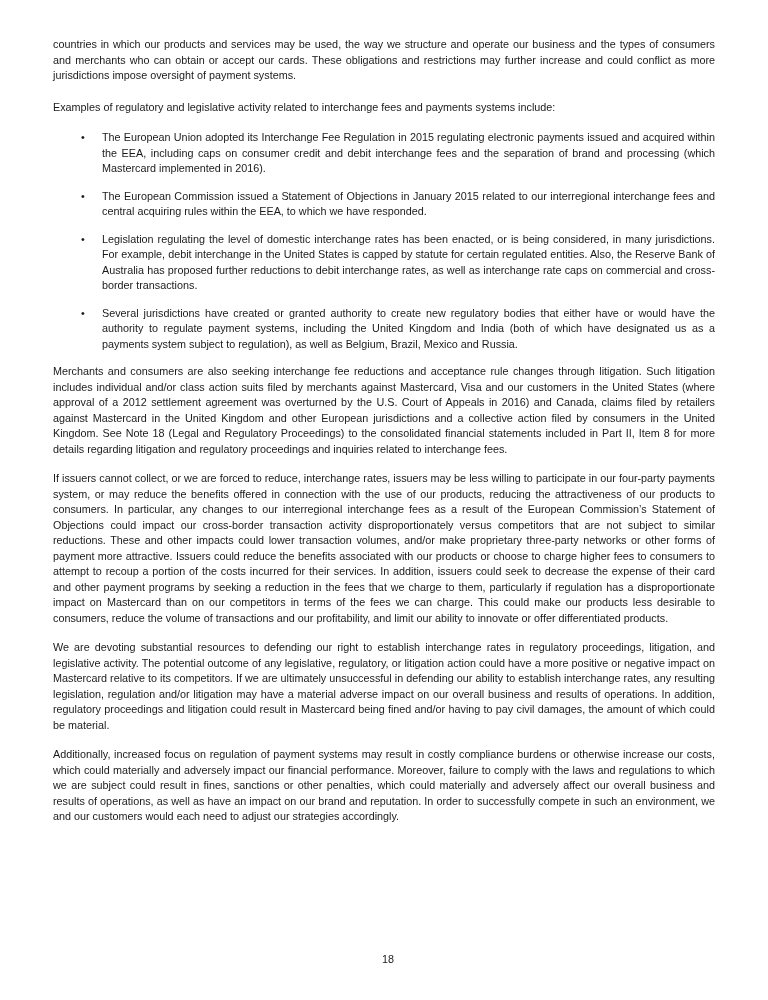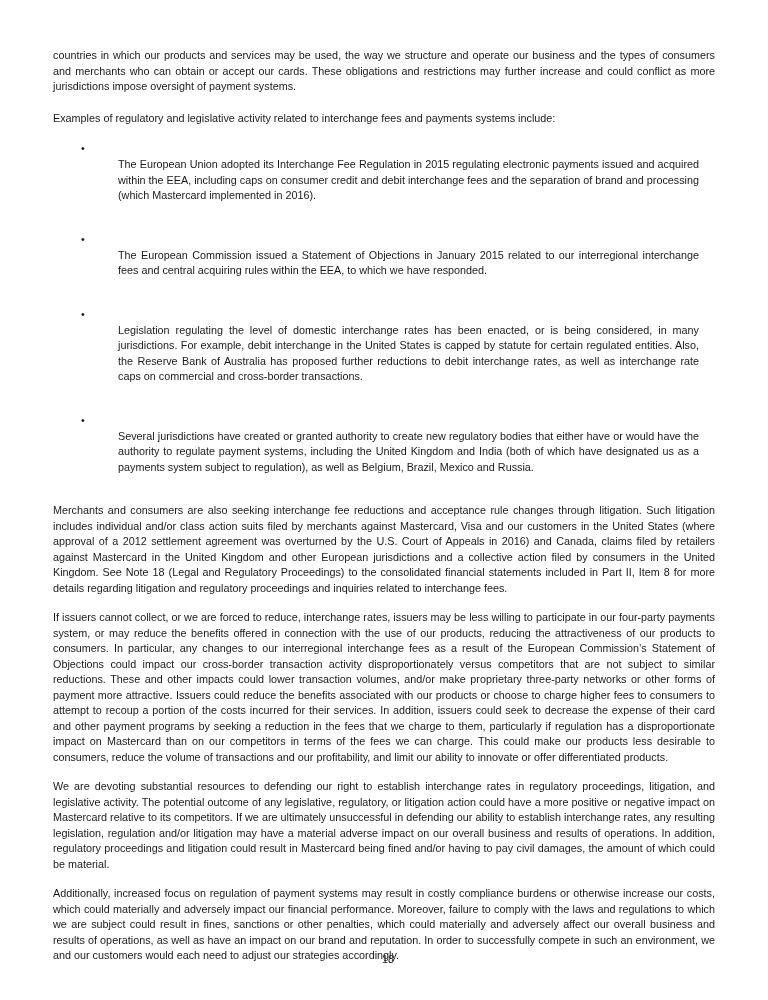--- a/index.html
+++ b/index.html
@@ -11,21 +11,21 @@
     width: 768px;
     height: 1000px;
     position: relative;
     font-family: "Liberation Sans", sans-serif;
     color: #1a1a1a;
     overflow: hidden;
   }
   .page {
     box-sizing: border-box;
     width: 768px;
-    padding: 48px 53px 0 53px;
+    padding: 37px 53px 0 53px;
     font-size: 10.8px;
     line-height: 15.5px;
   }
   .para {
     margin: 0 0 14px 0;
     text-align: justify;
   }
   .lead {
     margin: 16px 0 15px 0;
     text-align: left;
@@ -38,21 +38,21 @@
     margin: 0 0 12px 0;
   }
   .bullet-marker {
     flex: 0 0 auto;
     width: 21px;
     margin-left: 28px;
     text-align: left;
   }
   .bullet-text {
     flex: 1 1 auto;
-    margin: 16px;
+    margin: 0;
     text-align: justify;
   }
   .page-number {
     position: absolute;
     top: 953px;
     left: 4px;
     width: 768px;
     text-align: center;
     font-size: 10.8px;
     color: #1a1a1a;

